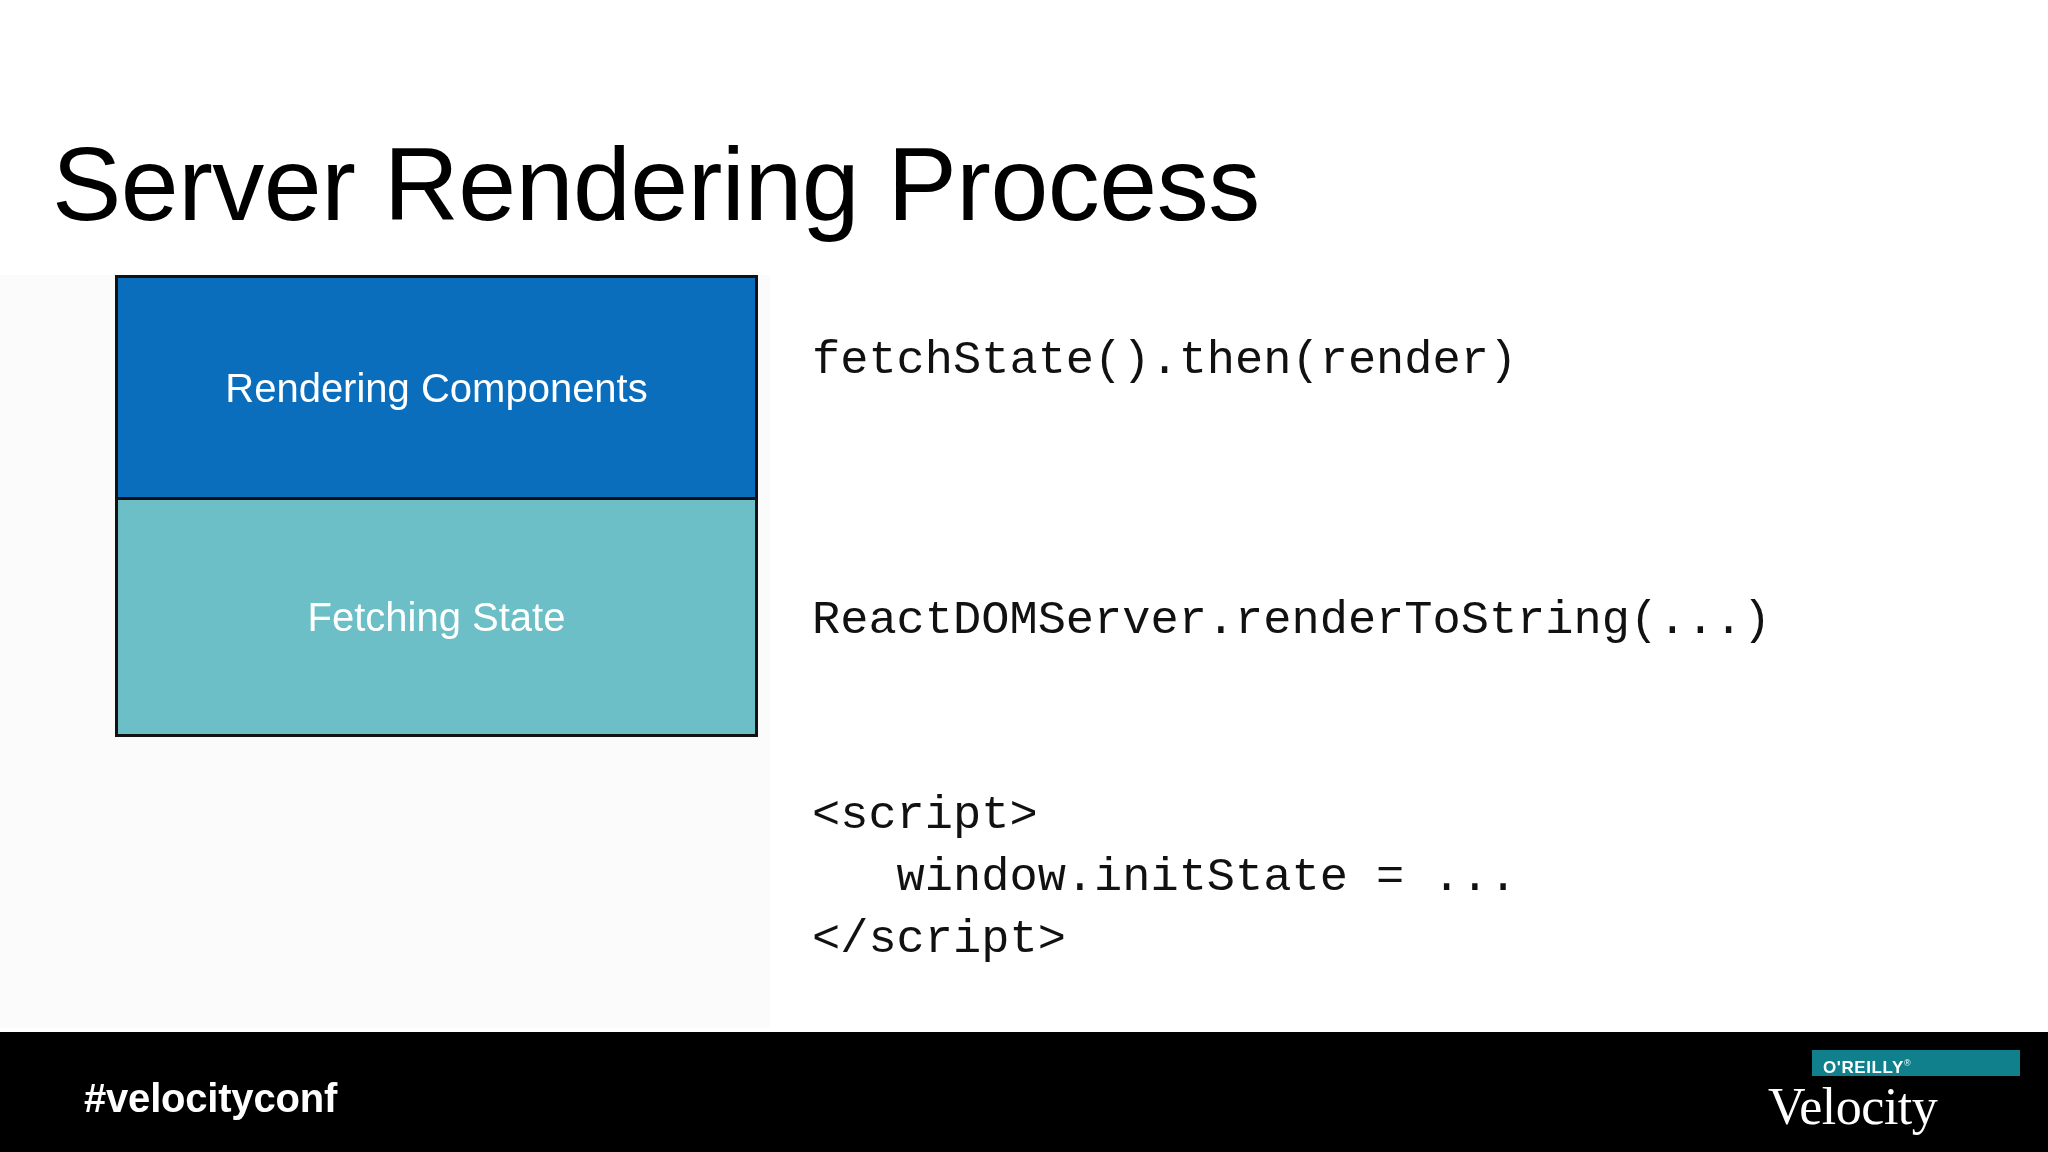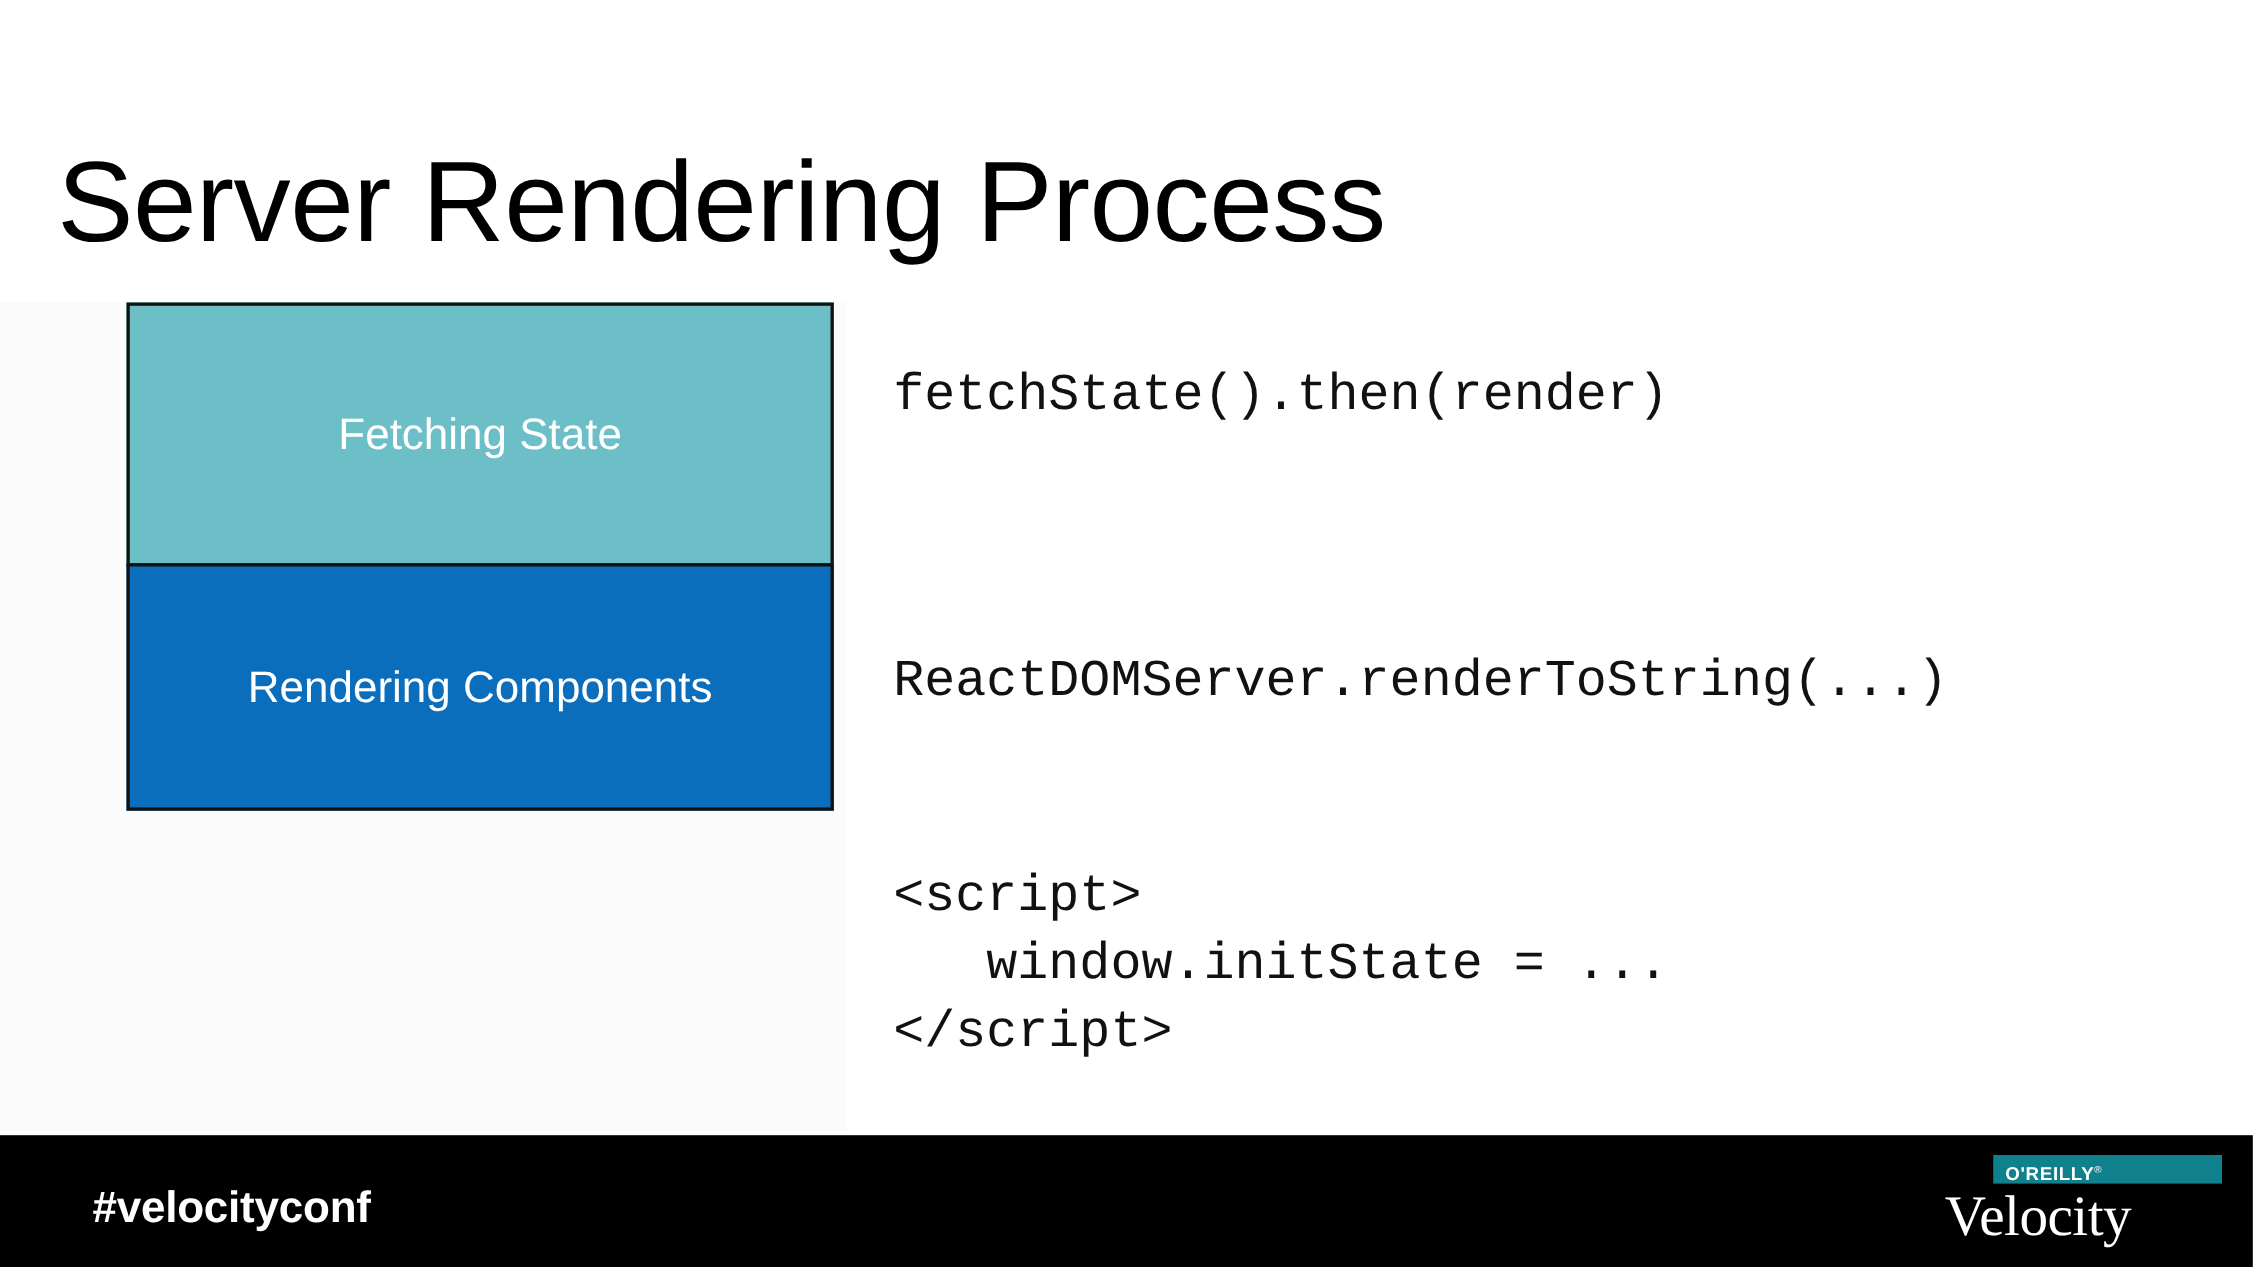--- a/index.html
+++ b/index.html
@@ -196,26 +196,26 @@
 <div class="slide">
 
   <h1 class="slide-title">Server Rendering Process</h1>
 
   <div class="content">
 
     <div class="content-shade"></div>
 
     <div class="stage-stack">
 
+      <div class="stage stage-2">
+        <span class="stage-label">Rendering Components</span>
+      </div>
+
       <div class="stage stage-1">
         <span class="stage-label">Fetching State</span>
-      </div>
-
-      <div class="stage stage-2">
-        <span class="stage-label">Rendering Components</span>
       </div>
 
 
     </div>
 
     <div class="code-col">
 
       <div class="code-snippet code-1">fetchState().then(render)</div>
 
       <div class="code-snippet code-2">ReactDOMServer.renderToString(...)</div>

